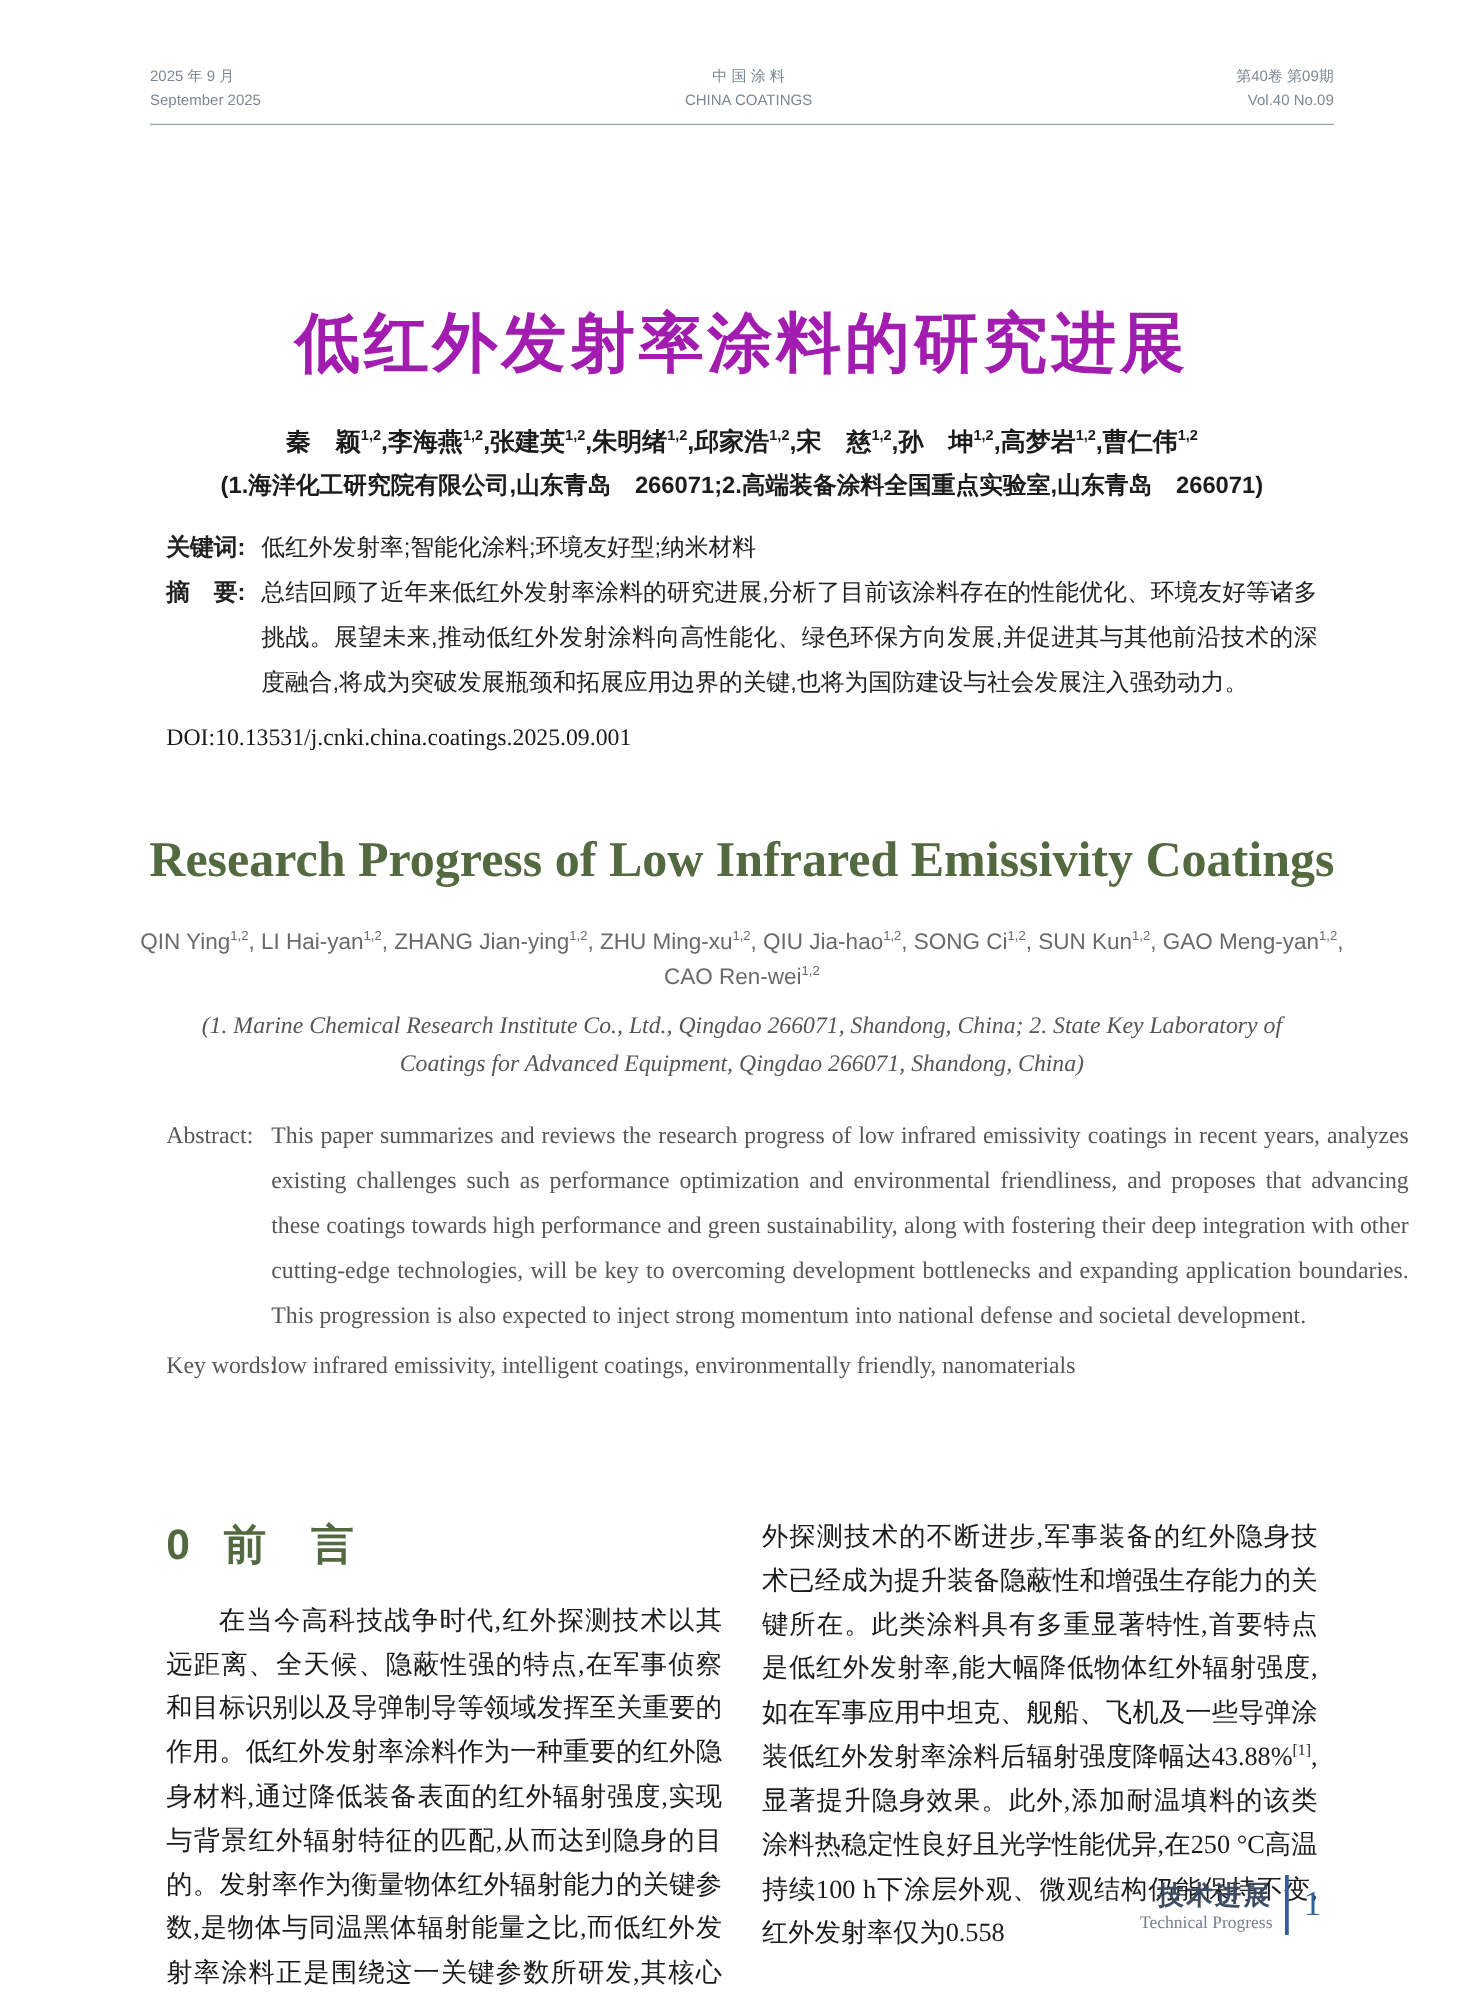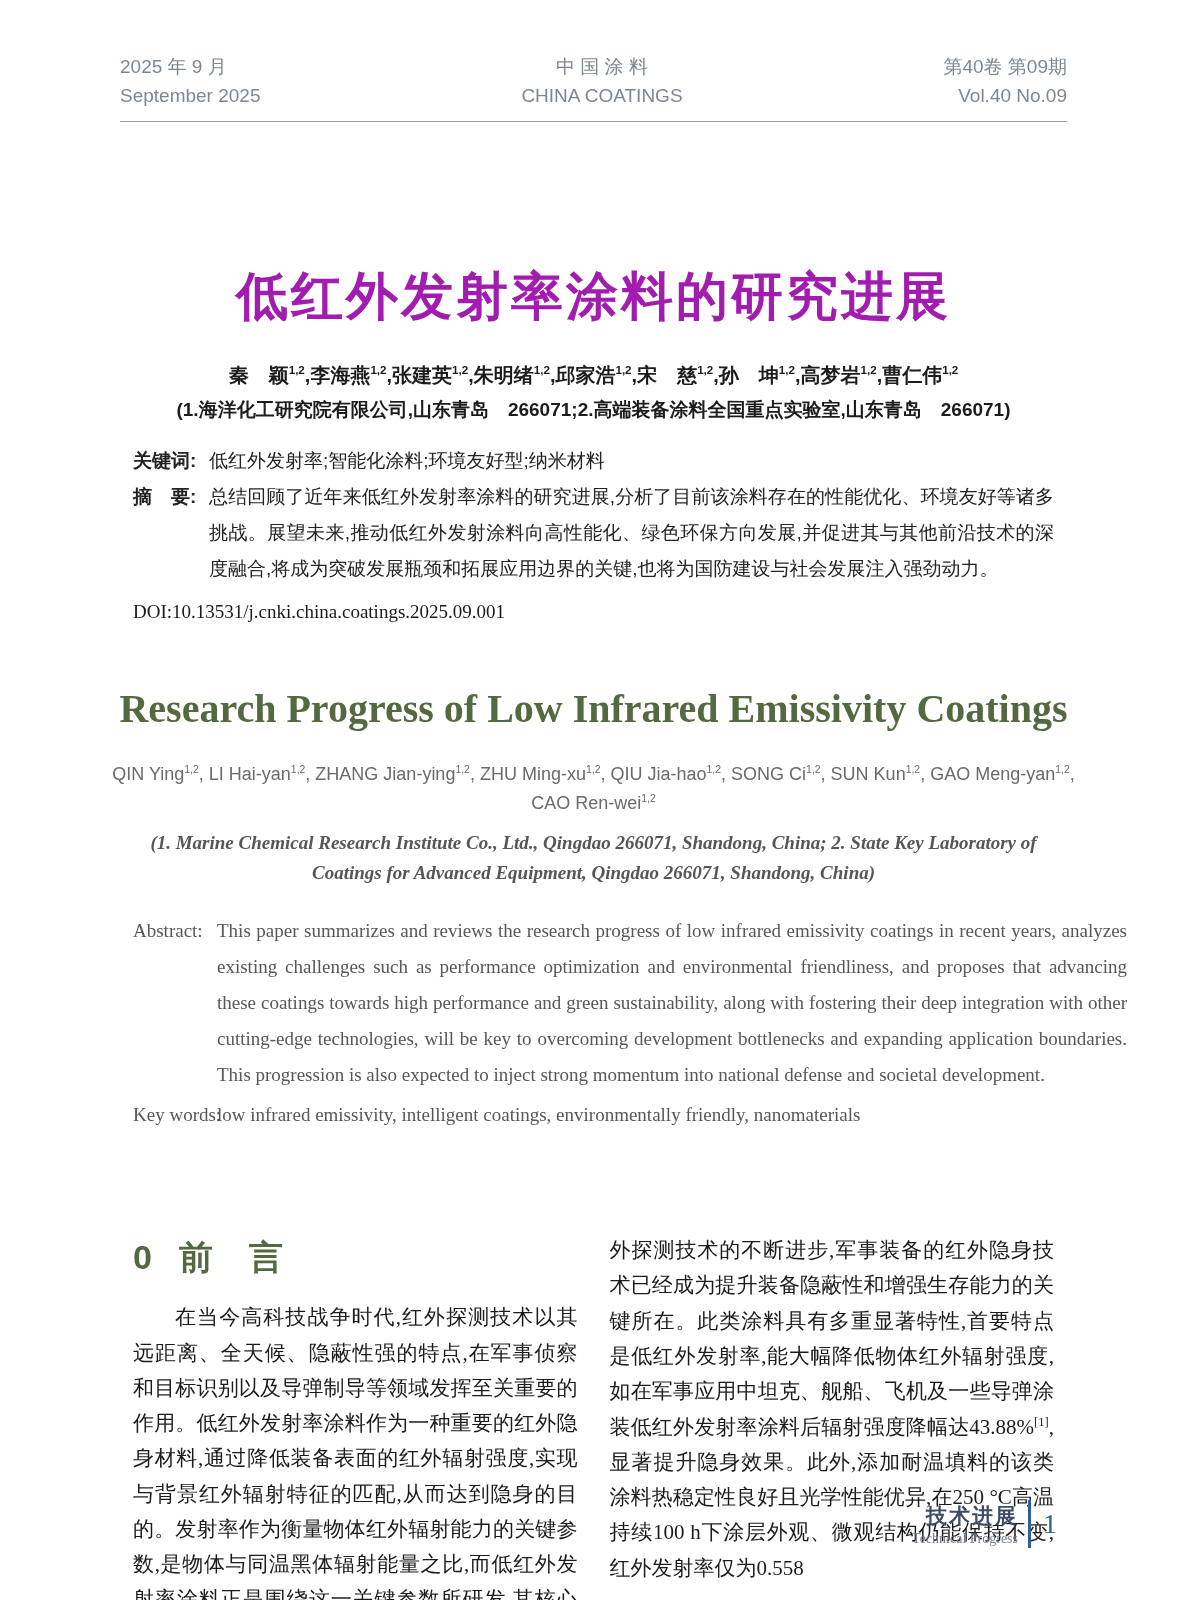--- a/index.html
+++ b/index.html
@@ -8,21 +8,21 @@
     width: 1187px; height: 1600px;
     margin: 0 auto;
     background: #ffffff;
     font-family: "Liberation Sans", sans-serif;
     color: #1c1c1c;
     overflow: hidden;
   }
   
   .hdr { padding: 52px 120px 0 120px; }
   .hdr-row { display:flex; justify-content:space-between; align-items:flex-start;
-    color:#7b8894; font-size:19px; line-height:1.55; }
+    color:#7b8894; font-size:12px; line-height:1.55; }
   .hdr-col { white-space:nowrap; }
   .hdr-col.c { text-align:center; }
   .hdr-col.r { text-align:right; }
   .hdr-rule { border:none; border-top:1.5px solid #98a2ac; margin:10px 120px 0 120px; }
 
   
   .cn-title { margin-top:140px; text-align:center;
     font-size:52px; font-weight:bold; letter-spacing:3px; color:#a21caf; }
   .cn-authors { margin-top:30px; text-align:center; font-size:20px; font-weight:bold; color:#1c1c1c; }
   .cn-authors sup, .en-authors sup { font-size:0.58em; line-height:0; vertical-align:super; font-weight:normal; }
@@ -36,21 +36,21 @@
   .kw { margin-top:2px; }
   .class-row { display:flex; justify-content:space-between; margin-top:10px;
     font-size:19px; font-weight:bold; color:#1c1c1c; }
   .doi { margin-top:14px; font-family:"Liberation Serif", serif; font-size:19px; color:#1a1a1a; }
 
   
   .en-title { margin-top:62px; text-align:center; font-family:"Liberation Serif", serif;
     font-weight:bold; font-size:40px; color:#53693f; }
   .en-authors { margin-top:28px; text-align:center; font-size:18px; color:#6a6a6a; line-height:1.6; }
   .en-affil { margin:10px 140px 0 140px; text-align:center; font-family:"Liberation Serif", serif;
-    font-style:italic; font-size:19px; color:#565656; line-height:1.6;font-weight:bold; }
+    font-style:italic; font-size:19px; color:#565656; line-height:1.6; }
   .en-meta { margin:24px 60px 0 133px; font-family:"Liberation Serif", serif; color:#575757; }
   .hang-en { margin:0; padding-left:84px; font-size:19px; line-height:1.9; text-align:justify; }
   .hang-en .lbl { display:inline-block; width:84px; margin-left:-84px; white-space:nowrap; }
   .kw-en { margin-top:4px; text-align:left; }
 
   
   .columns { display:flex; gap:32px; margin:96px 133px 0 133px; }
   .col { flex:1 1 0; font-family:"Liberation Serif", serif; font-size:21px;
     line-height:1.68; text-align:justify; color:#1b1b1b; }
   .sec-head { font-family:"Liberation Sans", sans-serif; color:#53693f;

